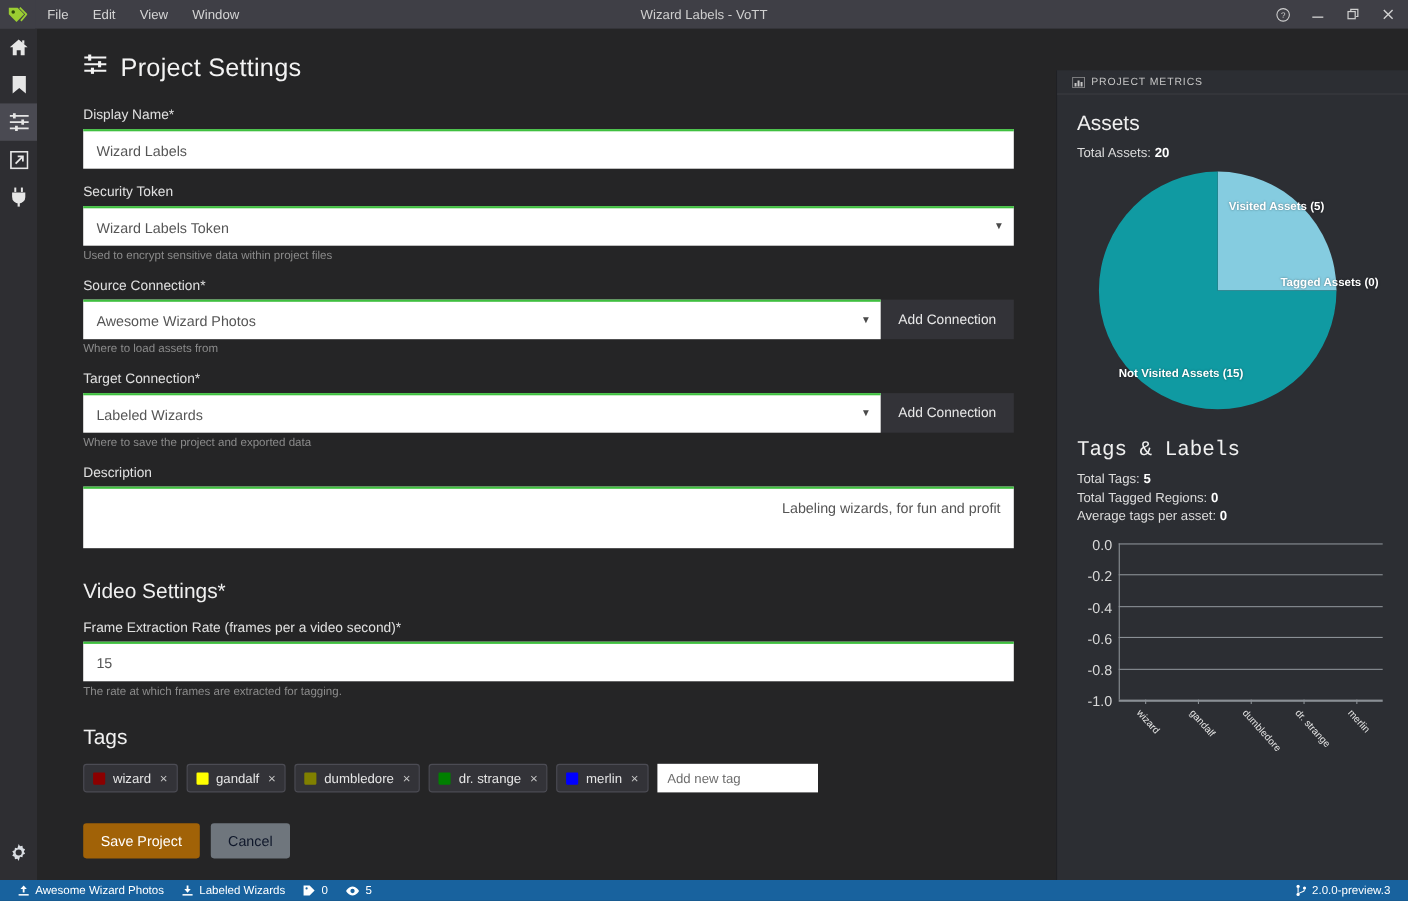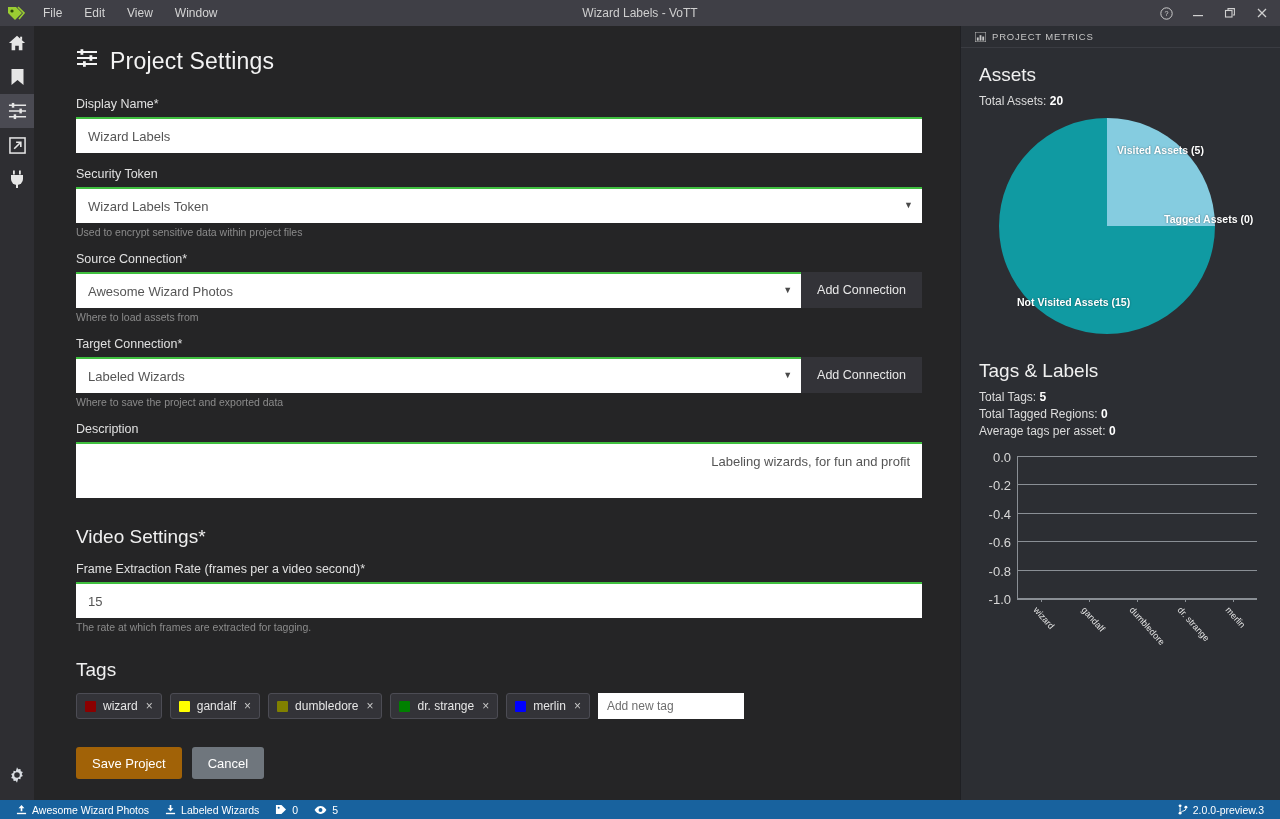--- a/index.html
+++ b/index.html
@@ -114,26 +114,27 @@
   }
   .newtag::placeholder { color: #6e6e6e; }
 
   
   .btnrow { display: flex; gap: 10px; margin: 28px 0 28px 0; }
   .btn {
     border: none; border-radius: 3px; font-size: 13px; padding: 0 16px; height: 32px;
     cursor: pointer; font-family: "Liberation Sans", sans-serif;
   }
   .btn-primary { background: #a16207; color: #fff; }
-  .btn-secondary { background: #6f767d; color: #ffffff; }
+  .btn-secondary { background: #6f767d; color: #0f172a; }
 
   
   .rightpane {
     width: 320px; flex: 0 0 320px; background: #2c2e33; display: flex; flex-direction: column;
     border-left: 1px solid #1f2024;
+    margin-top: 38px;
   }
   .rp-header {
     height: 22px; background: #2c2e33; display: flex; align-items: center; gap: 6px;
     padding: 0 0 0 14px; color: #c6c6c6; font-size: 9.5px; letter-spacing: .8px;
     border-bottom: 1px solid #3a3c42;
   }
   .rp-header svg { display: block; }
   .rp-body { flex: 1 1 auto; overflow-y: auto; padding: 16px 18px 10px 18px; }
   .rp-h2 { color: #f0f0f0; font-size: 19px; font-weight: normal; margin-bottom: 8px; }
   .rp-stat { color: #dcdcdc; font-size: 12px; margin-bottom: 3px; }
@@ -403,21 +404,21 @@
         <div class="pie-wrap">
           <svg id="pie-svg" width="284" height="222" viewBox="0 0 284 222" style="display:block;">
               <path d="M 128 112 L 128 4 A 108 108 0 0 1 236 112 Z" fill="#85cce0"></path>
               <path d="M 128 112 L 236 112 A 108 108 0 1 1 127.99999999999999 4 Z" fill="#109aa2"></path>
             </svg>
           <div class="pie-label" id="pl0" style="left: 138px; top: 30px;">Visited Assets (5)</div>
           <div class="pie-label" id="pl1" style="left: 185px; top: 99px;">Tagged Assets (0)</div>
           <div class="pie-label" id="pl2" style="left: 38px; top: 182px;">Not Visited Assets (15)</div>
         </div>
 
-        <div class="rp-h2" style="margin-top:24px;">Tags &amp; Labels</div>
+        <div class="rp-h2" style="margin-top:24px;font-family:Liberation Mono, monospace;">Tags &amp; Labels</div>
         <div class="rp-stat">
           <span>Total Tags:</span>
           <b>5</b>
         </div>
         <div class="rp-stat">
           <span>Total Tagged Regions:</span>
           <b>0</b>
         </div>
         <div class="rp-stat">
           <span>Average tags per asset:</span>

